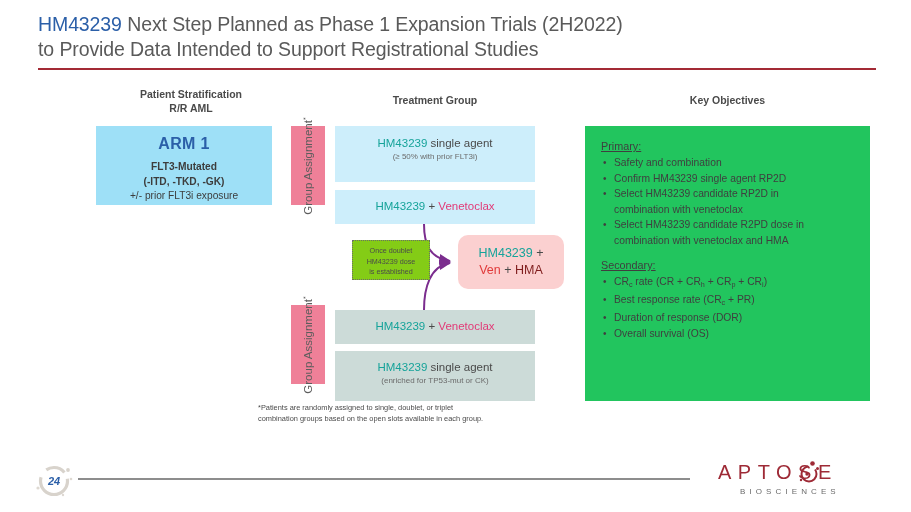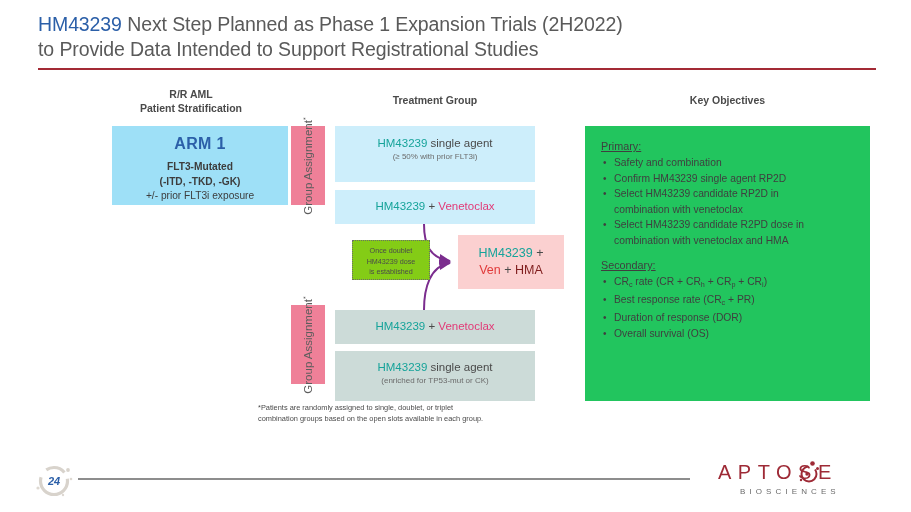--- a/index.html
+++ b/index.html
@@ -22,21 +22,21 @@
   #hdr-strat{left:96px;top:88px;width:190px;}
   #hdr-treat{left:335px;top:94px;width:200px;}
   #hdr-obj{left:585px;top:94px;width:285px;}
 
   
   .arm{position:absolute;text-align:center;box-sizing:border-box;}
   .arm-title{font-size:16px;font-weight:bold;color:#2b5fa8;letter-spacing:0.3px;}
   .arm-sub{font-size:10.2px;color:#3d3d3d;line-height:14.5px;}
   .arm-sub.b{font-weight:bold;text-align:center;}
 
-  #arm1{left:96px;top:126px;width:176px;height:79px;background:#9ee0f7;padding-top:9px;margin-left:16px;}
+  #arm1{left:96px;top:126px;width:176px;height:79px;background:#9ee0f7;padding-top:9px;}
   #arm2{left:96px;top:305px;width:190px;height:79px;background:#c5d4d1;padding-top:12px;}
 
   
   .ga{position:absolute;width:34px;background:#ef8098;}
   #ga1{left:291px;top:126px;height:79px;}
   #ga2{left:291px;top:305px;height:79px;}
   .ga-txt{
     position:absolute;left:50%;top:50%;
     transform:translate(-50%,-50%) rotate(-90deg);
     white-space:nowrap;font-size:11.5px;color:#5d5d5d;font-weight:400;
@@ -52,21 +52,21 @@
   .plain{color:#4a4a4a;}
   .hma{color:#7f1d1d;}
   .venred{color:#e03a3a;}
 
   #tx1{left:335px;top:126px;width:200px;height:56px;background:#cdeefb;padding-top:10px;}
   #tx2{left:335px;top:190px;width:200px;height:34px;background:#cdeefb;padding-top:9px;}
   #tx3{left:335px;top:310px;width:200px;height:34px;background:#ccdbd8;padding-top:9px;}
   #tx4{left:335px;top:351px;width:200px;height:50px;background:#ccdbd8;padding-top:9px;}
 
   
-  #triplet{left:458px;top:235px;width:106px;height:54px;background:#fbd0d0;padding-top:10px;}
+  #triplet{left:458px;top:235px;width:106px;height:54px;background:#fbd0d0;padding-top:10px;border-radius:10px;}
   #triplet .tx-main{font-size:12.5px;line-height:17px;font-weight:400;}
 
   
   #note{
     position:absolute;left:352px;top:240px;width:78px;height:40px;
     border:1px dotted #6b6b6b;box-sizing:border-box;
     font-size:7.2px;line-height:10.5px;color:#4a4a4a;text-align:center;
     padding-top:5px;background:#84cc16;
   }
 
@@ -124,22 +124,22 @@
 
   <div class="title-wrap">
     <div class="title-line">
       <span class="title-hl">HM43239</span><span> Next Step Planned as Phase 1 Expansion Trials (2H2022)</span>
     </div>
     <div class="title-line">to Provide Data Intended to Support Registrational Studies</div>
   </div>
   <div class="title-rule"></div>
 
   <div class="col-head" id="hdr-strat">
+    <div>Patient Stratification</div>
     <div>R/R AML</div>
-    <div>Patient Stratification</div>
   </div>
   <div class="col-head" id="hdr-treat">Treatment Group</div>
   <div class="col-head" id="hdr-obj">Key Objectives</div>
 
   <div class="arm" id="arm1">
     <div class="arm-title">ARM 1</div>
     <div style="height:7px"></div>
     <div class="arm-sub b">FLT3-Mutated</div>
     <div class="arm-sub b">(-ITD, -TKD, -GK)</div>
     <div class="arm-sub">+/- prior FLT3i exposure</div>

